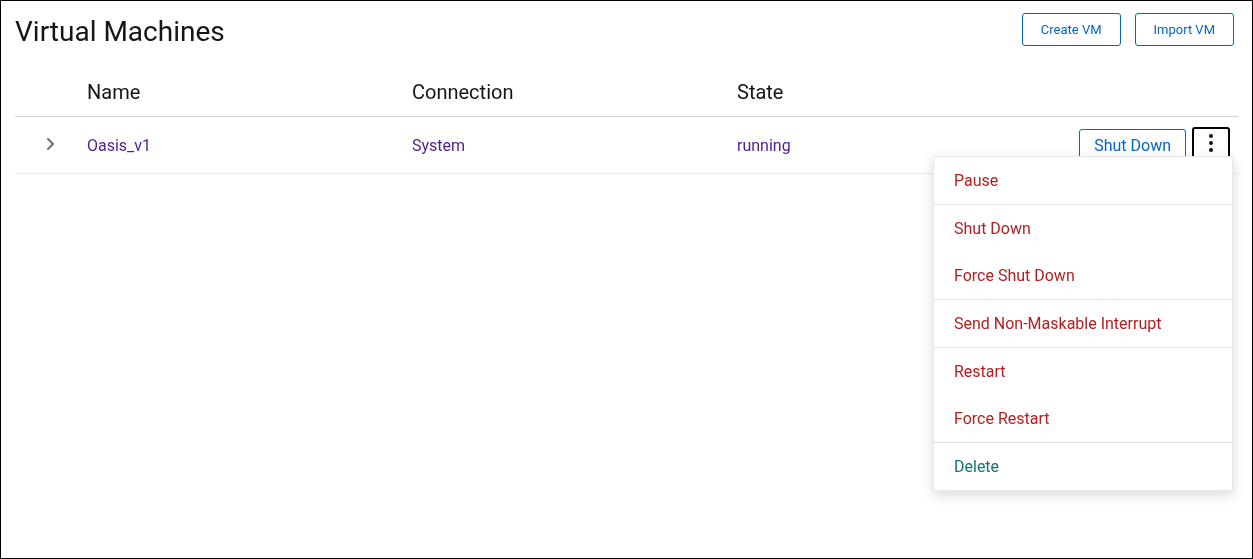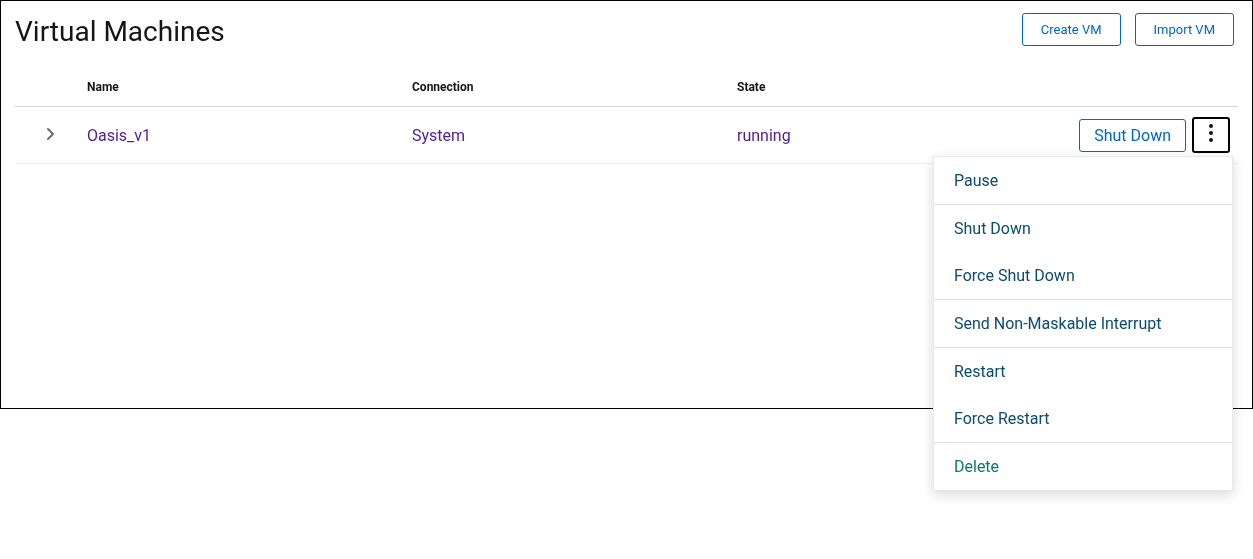--- a/index.html
+++ b/index.html
@@ -10,21 +10,21 @@
     body {
       font-family: -apple-system, BlinkMacSystemFont, "Segoe UI", Roboto, "Helvetica Neue", Arial, sans-serif;
       background: #fff;
       width: 1253px;
       height: 559px;
       overflow: hidden;
     }
     .container {
       border: 1px solid #000;
       width: 1253px;
-      height: 409px;
+      height: 559px;
       padding: 8px 14px 14px 14px;
       position: relative;
     }
     .header {
       display: flex;
       justify-content: space-between;
       align-items: flex-start;
       margin-bottom: 20px;
     }
     .title {
@@ -75,22 +75,22 @@
     .col-actions {
       width: 200px;
       flex-shrink: 0;
       display: flex;
       justify-content: flex-end;
       align-items: center;
       gap: 6px;
       padding-right: 8px;
     }
     .th {
-      font-weight: 700;
-      font-size: 12px;
+      font-weight: 400;
+      font-size: 20px;
       color: #151515;
     }
     .table-row {
       display: flex;
       align-items: center;
       border-bottom: 1px solid #ededed;
       padding: 10px 0;
     }
     .td {
       font-size: 16px;
@@ -130,21 +130,21 @@
       right: 19px;
       width: 300px;
       background: #fff;
       box-shadow: 0 4px 12px rgba(0,0,0,0.15);
       border: 1px solid #e8e8e8;
       z-index: 10;
     }
     .dropdown-item {
       padding: 14px 20px;
       font-size: 16px;
-      color: #0c4a6e;
+      color: #b91c1c;
       cursor: pointer;
     }
     .dropdown-sep {
       border-top: 1px solid #e0e0e0;
     }
     .dropdown-item.danger {
       color: #0f766e;
     }
   </style>
 </head>

